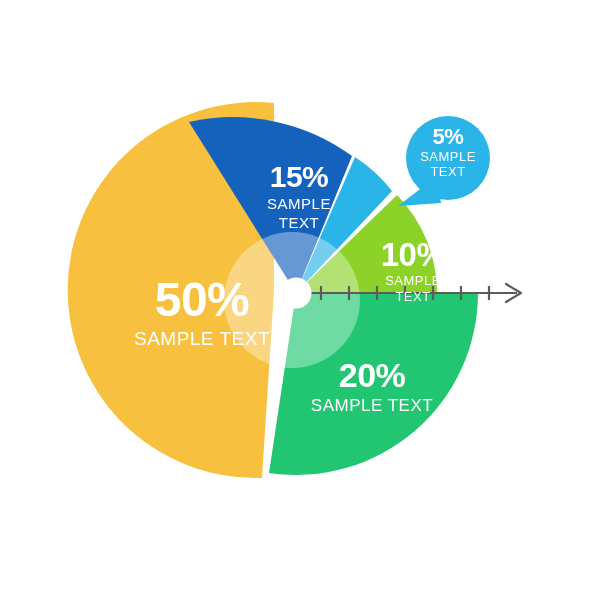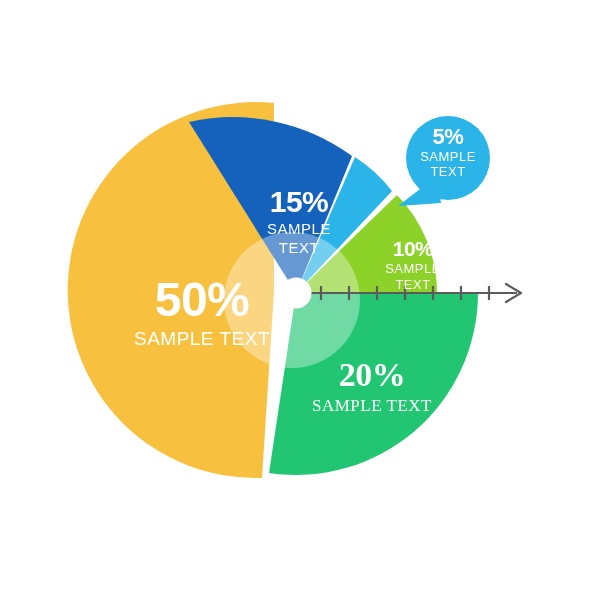--- a/index.html
+++ b/index.html
@@ -43,30 +43,30 @@
   .sub {
     display: block;
     font-weight: normal;
     letter-spacing: 0.5px;
   }
   
   #label-50 { left: 112px; top: 276px; width: 180px; }
   #label-50 .pct { font-size: 48px; }
   #label-50 .sub { font-size: 19px; margin-top: 5px; }
   
-  #label-15 { left: 234px; top: 162px; width: 130px; margin-top: 25px; }
+  #label-15 { left: 234px; top: 162px; width: 130px; }
   #label-15 .pct { font-size: 30px; }
   #label-15 .sub { font-size: 15px; margin-top: 4px; }
   
-  #label-20 { left: 292px; top: 358px; width: 160px; font-family: Liberation Serif, serif; }
+  #label-20 { left: 292px; top: 358px; width: 160px; }
   #label-20 .pct { font-size: 34px; }
   #label-20 .sub { font-size: 17px; margin-top: 5px; }
   
   #label-10 { left: 358px; top: 238px; width: 110px; }
-  #label-10 .pct { font-size: 21px; }
+  #label-10 .pct { font-size: 33px; }
   #label-10 .sub { font-size: 13px; margin-top: 3px; }
   
   #label-5 { left: 405px; top: 126px; width: 86px; }
   #label-5 .pct { font-size: 22px; }
   #label-5 .sub { font-size: 13px; margin-top: 2px; }
 </style>
 </head>
 <body>
 
 <div id="infographic-root">

